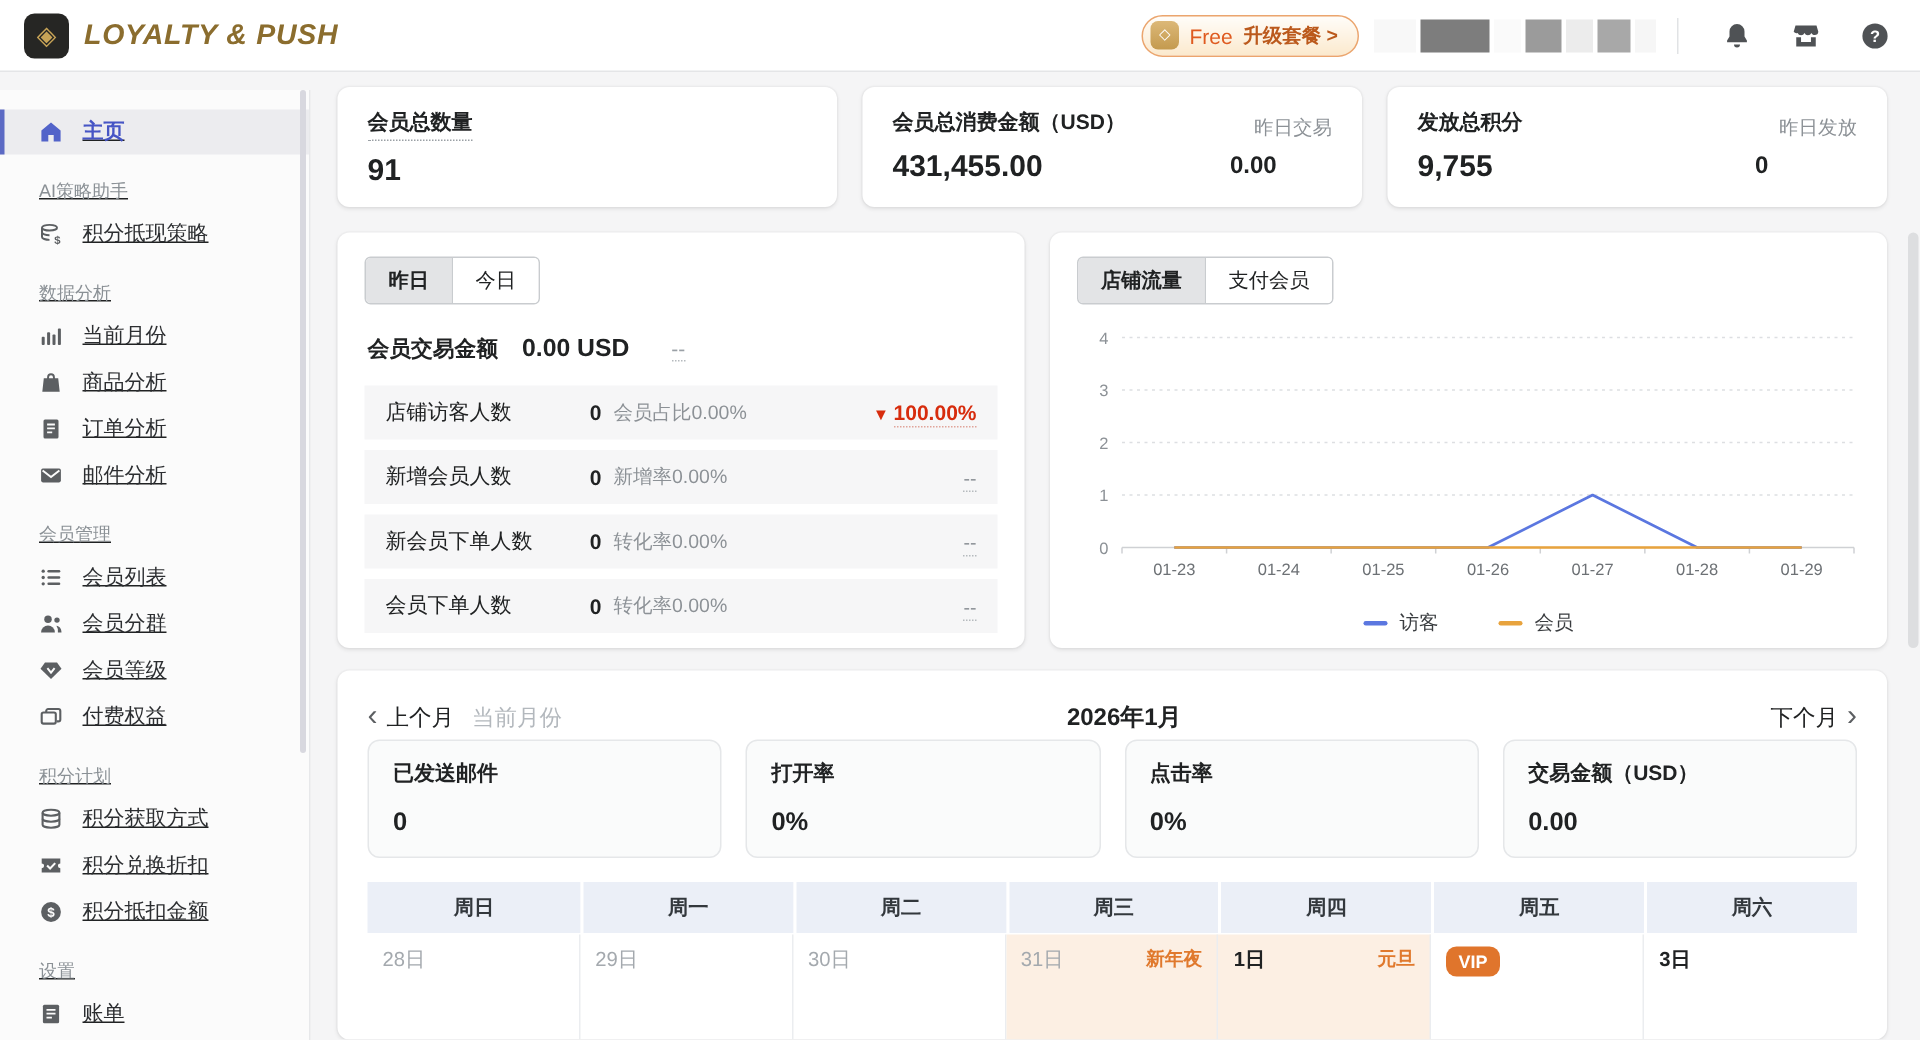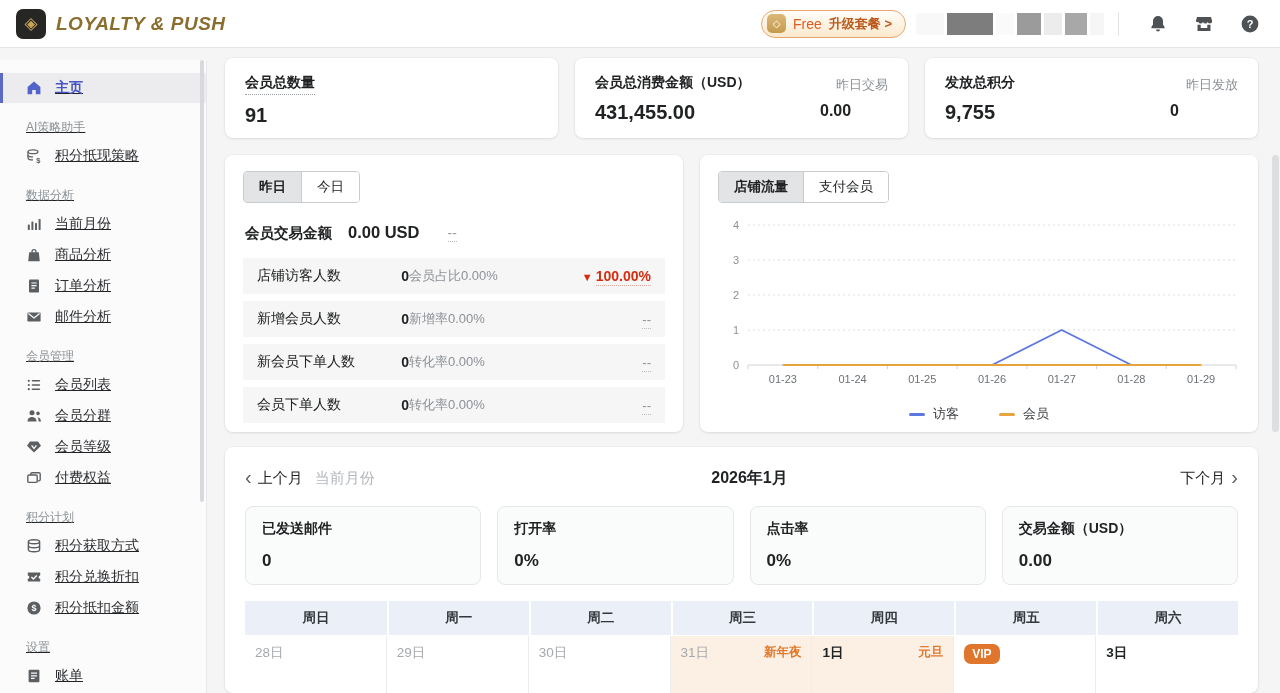--- a/index.html
+++ b/index.html
@@ -67,41 +67,41 @@
 
   .txn-line { display:flex; align-items:baseline; margin:20px 0 15px 2px; }
   .txn-label { font-size:14.5px; font-weight:bold; }
   .txn-value { font-size:16.5px; font-weight:bold; margin-left:16px; }
   .txn-delta { font-size:14px; color:#9aa0a6; margin-left:28px; border-bottom:1px dotted #b5babe; }
 
   .metric-row { height:36px; margin-bottom:7px; background:#f6f6f7; display:flex;
     align-items:center; padding:0 14px; font-size:14px; }
   .m-name { flex:1; }
   .m-val { font-weight:bold; min-width:12px; text-align:right; }
-  .m-sub { width:142px; font-size:13px; color:#8c9196; }
+  .m-sub { width:142px; margin-left:8px; font-size:13px; color:#8c9196; }
   .m-delta { width:100px; text-align:right; font-size:13px; color:#8c9196; }
   .m-delta .dot-u { border-bottom:1px dotted #b5babe; padding-bottom:1px; }
   .m-delta.down { color:#d72c0d; font-weight:bold; font-size:14px; }
   .m-delta.down .dot-u { border-bottom:1px dotted #e0a49a; }
   .tri { font-size:11px; margin-right:3px; }
 
   .chart-wrap { margin-top:12px; }
   .legend { display:flex; justify-content:center; gap:40px; margin-top:2px; }
   .legend .li { display:flex; align-items:center; gap:8px; font-size:13px; color:#3a3d40; }
   .legend .sw { width:16px; height:3px; border-radius:2px; display:inline-block; }
 
   
   .cal-card { padding:16px 20px 0; height:246px; overflow:hidden; }
   .cal-head { position:relative; height:30px; display:flex; align-items:center; }
   .cal-nav { display:flex; align-items:center; gap:6px; font-size:15px; cursor:pointer; }
   .cal-chev { font-size:20px; color:#5c5f62; line-height:1; padding-bottom:3px; }
   .cal-cur { font-size:15px; color:#b3b8bd; margin-left:12px; cursor:pointer; }
   .cal-title { position:absolute; left:16px; right:0; text-align:center; font-size:16px; font-weight:bold; }
   .cal-next { margin-left:auto; display:flex; align-items:center; gap:6px; font-size:15px; cursor:pointer; }
-  .cal-stats { display:grid; grid-template-columns:repeat(4,1fr); gap:16px; margin-top:13px; }
+  .cal-stats { display:grid; grid-template-columns:repeat(4,1fr); gap:16px; }
   .cal-stat { background:#fafbfb; border:1px solid #e5e7e9; border-radius:8px; padding:13px 16px; }
   .cal-stat .t { font-size:14px; font-weight:bold; }
   .cal-stat .v { font-size:17px; font-weight:bold; margin-top:13px; }
   .weekdays { display:grid; grid-template-columns:repeat(7,1fr); margin-top:16px; background:#fff; }
   .wd { background:#ebeff7; text-align:center; padding:8px 0; font-size:13.5px; font-weight:bold; color:#33383d; }
   .wd + .wd { border-left:2px solid #fff; }
   .days { display:grid; grid-template-columns:repeat(7,1fr); margin-top:1px; }
   .day { height:80px; padding:8px 10px; border-right:1px solid #ebedf0; font-size:13.5px;
     display:flex; justify-content:space-between; align-items:flex-start; }
   .day:last-child { border-right:none; }

